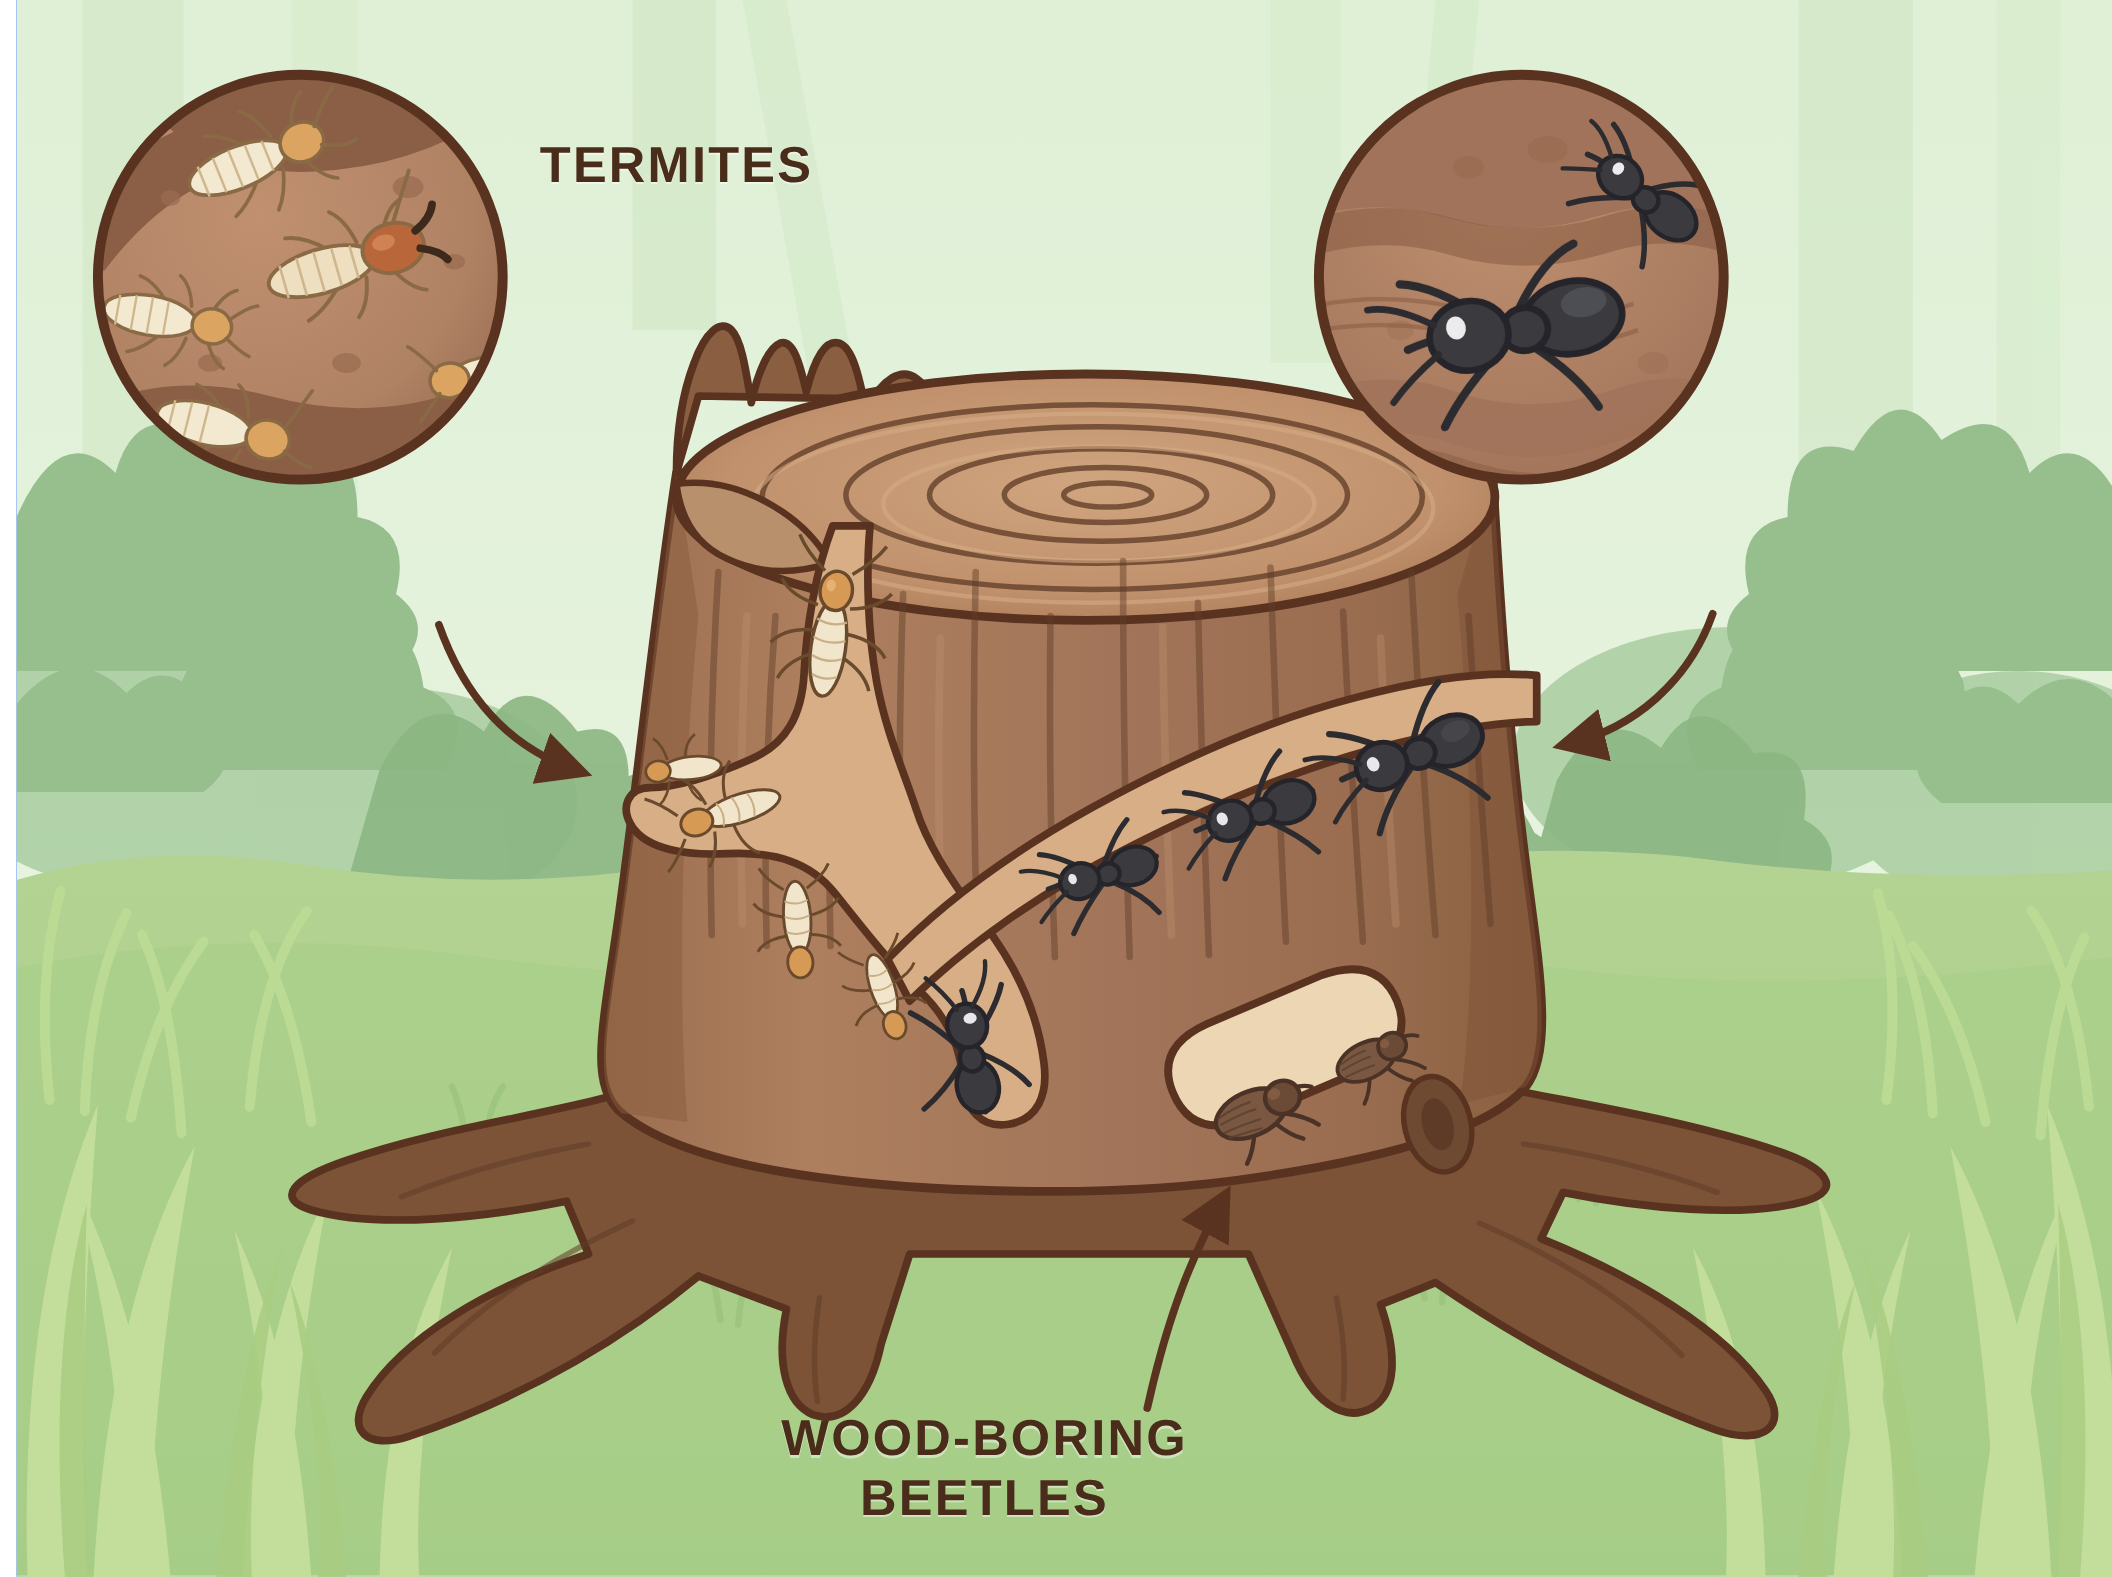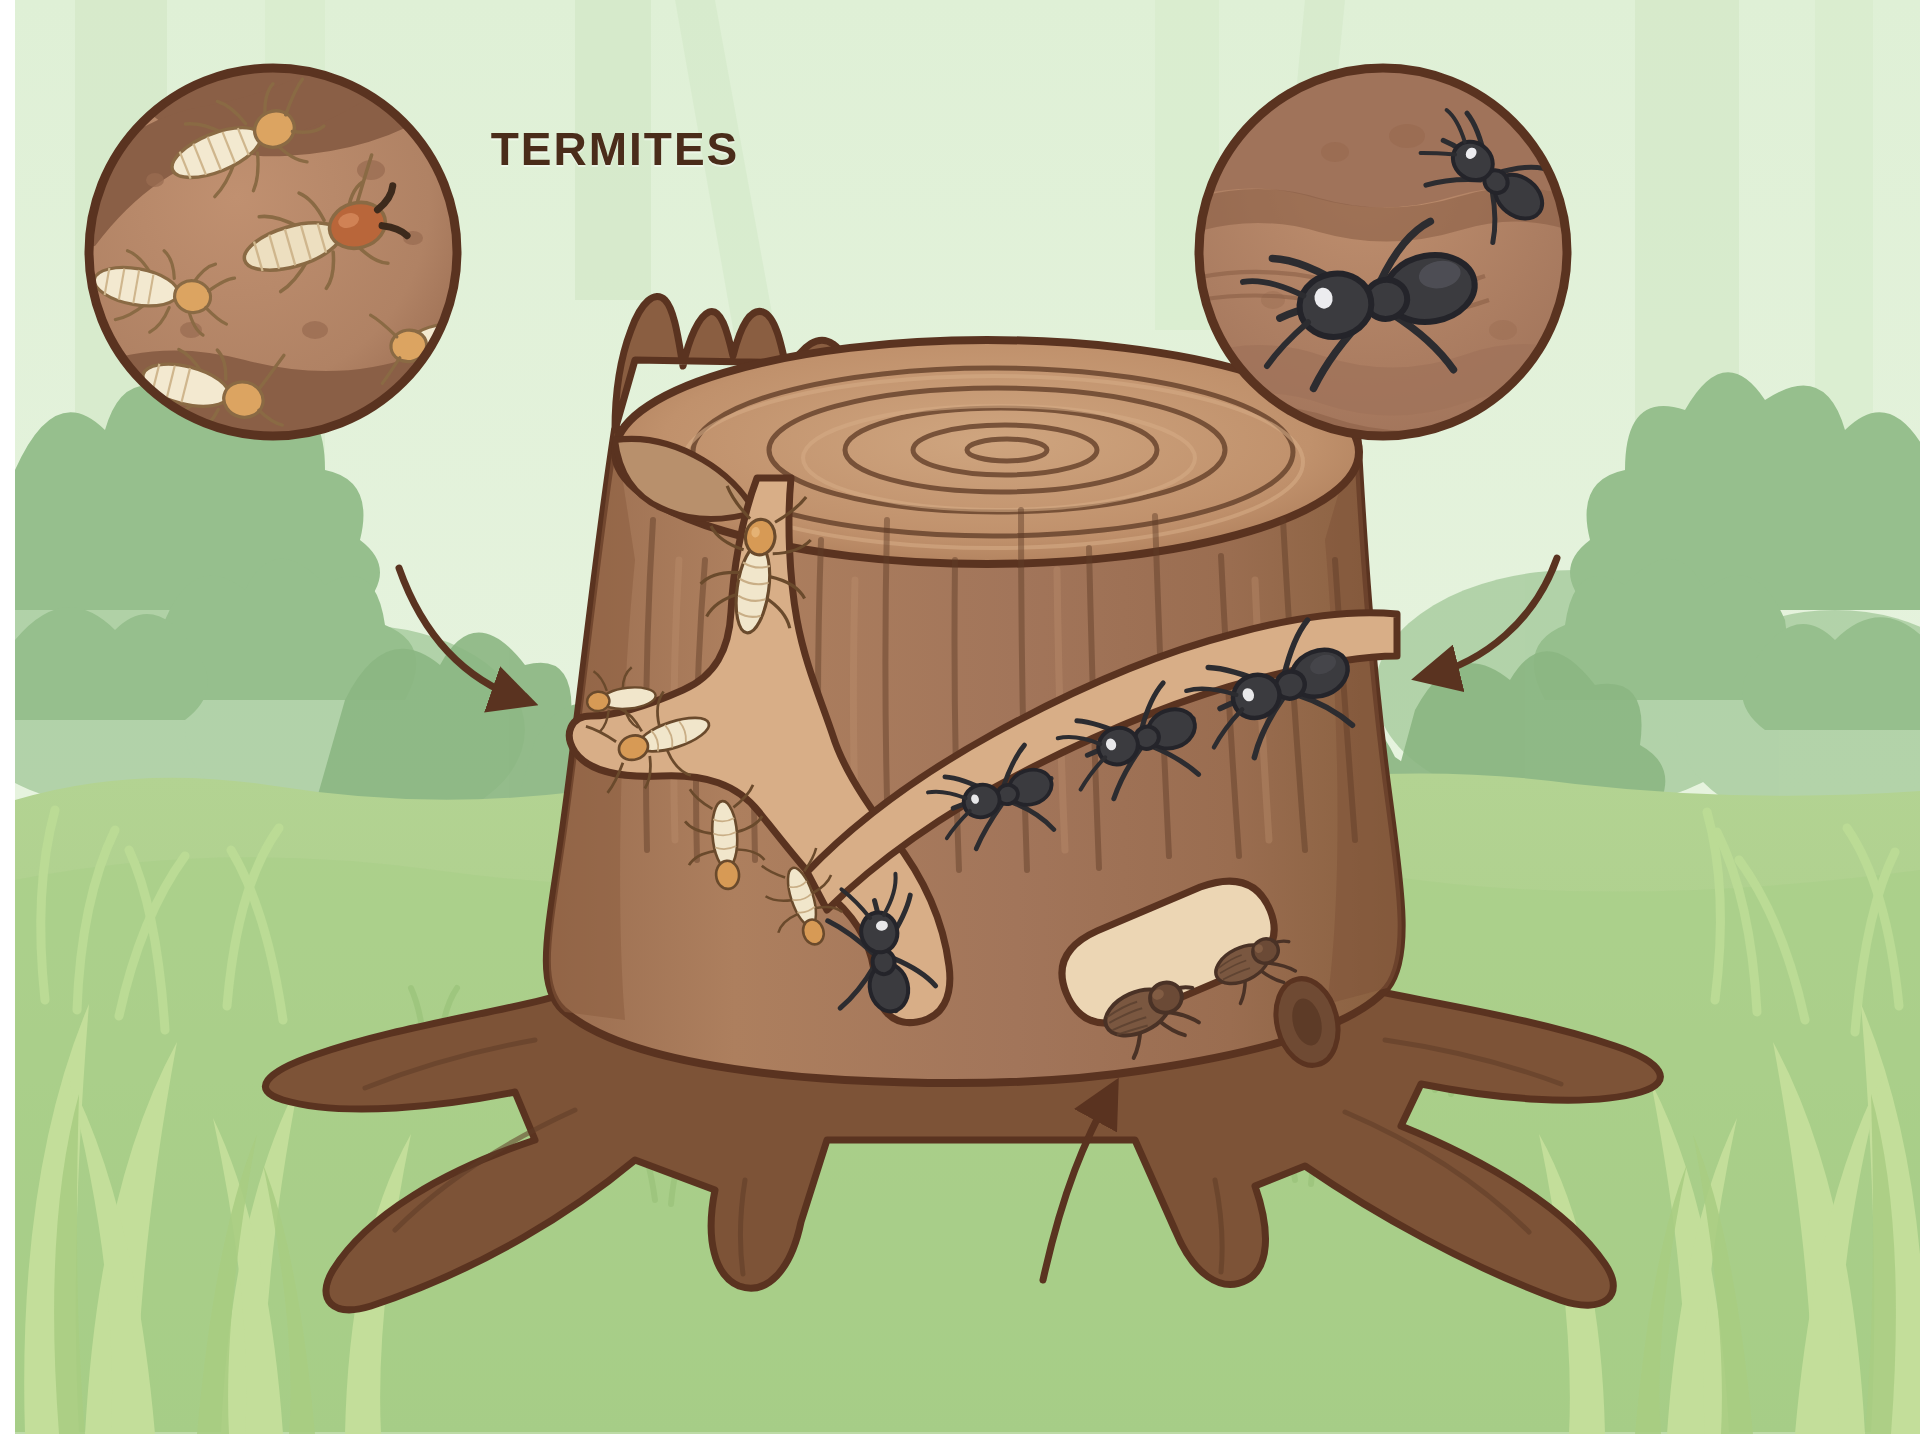--- a/index.html
+++ b/index.html
@@ -704,14 +704,16 @@
       </marker>
     </defs>
     <path d="M384 568 C408 636 450 680 508 700" fill="none" stroke="#5a3320" stroke-width="7" stroke-linecap="round" marker-end="url(#arrowHead)"></path>
     <path d="M1542 558 C1520 620 1470 662 1412 676" fill="none" stroke="#5a3320" stroke-width="7" stroke-linecap="round" marker-end="url(#arrowHead)"></path>
     <path d="M1028 1280 C1048 1190 1070 1140 1096 1092" fill="none" stroke="#5a3320" stroke-width="7" stroke-linecap="round" marker-end="url(#arrowHead)"></path>
   </svg>
 
   <div class="label" id="label-termites">TERMITES</div>
 
 
+  <div class="label" id="label-beetles">WOOD-BORING
+BEETLES</div>
 
 </div>
 
 </body></html>

